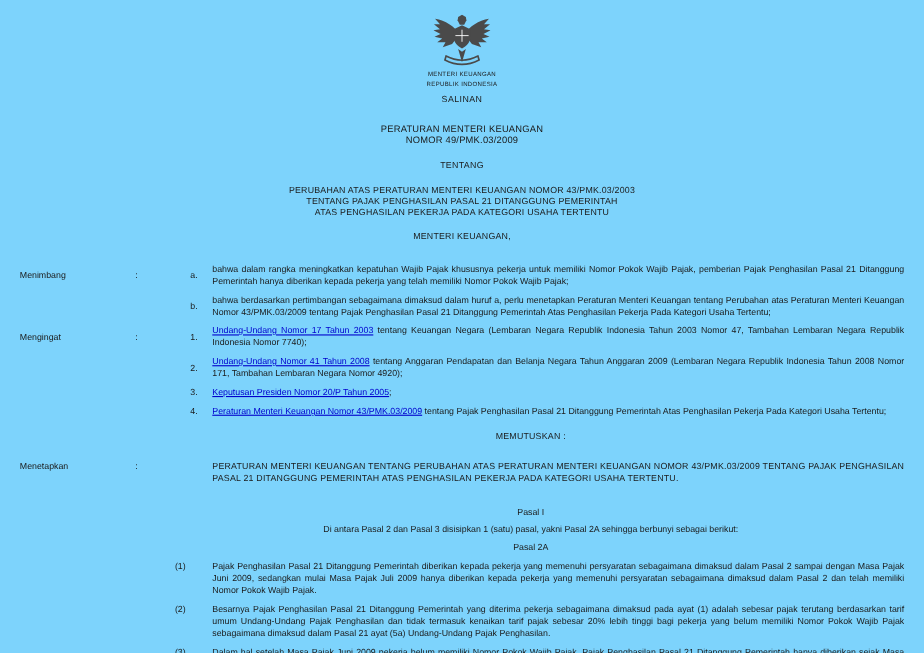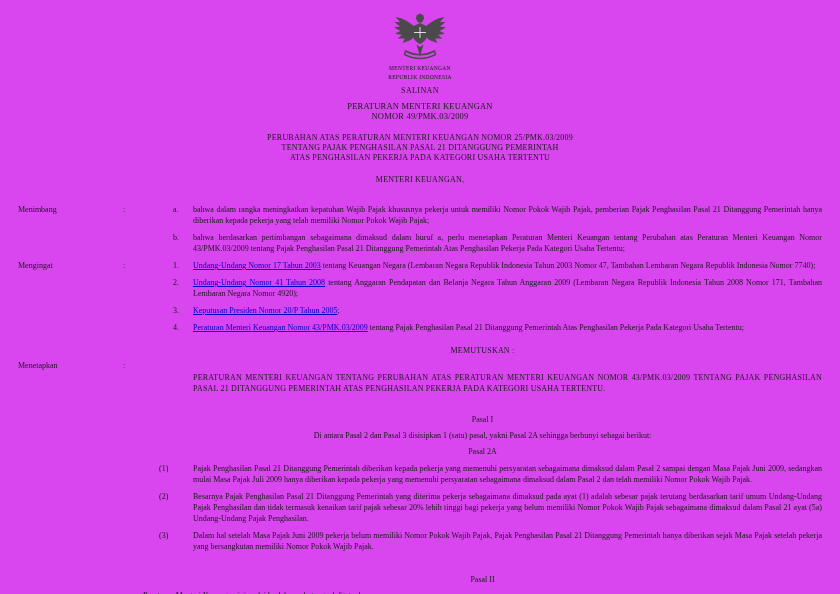--- a/index.html
+++ b/index.html
@@ -1,38 +1,38 @@
 <!DOCTYPE html>
 <html><head>
 <meta charset="utf-8">
 <style>
   html, body { margin: 0; padding: 0; background: #ffffff; }
   .page {
     position: relative;
     width: 840px;
     height: 594px;
     margin: 0 auto;
-    background: #d946ef;
+    background: #7dd3fc;
     color: #1a1a1a;
-    font-family: Liberation Serif, serif;
+    font-family: Liberation Sans, sans-serif;
     font-size: 8px;
     line-height: 11px;
     overflow: hidden;
   }
   
   .doc-header { text-align: center; padding-top: 13px; }
   .emblem-wrap { line-height: 0; }
   .ministry { font-size: 5.5px; line-height: 6.5px; letter-spacing: 0.3px; margin-top: 2px; }
   .salinan { font-size: 8px; margin-top: 5px; letter-spacing: 0.4px; }
-  .doc-type { font-size: 8.5px; line-height: 10px; margin-top: 5px; letter-spacing: 0.2px; }
+  .doc-type { font-size: 8.5px; line-height: 10px; margin-top: 16px; letter-spacing: 0.2px; }
   .tentang { margin-top: 13px; letter-spacing: 0.3px; }
   .subject { margin-top: 12px; line-height: 10px; letter-spacing: 0.2px; }
   .issuer { margin-top: 11px; letter-spacing: 0.2px; }
   
-  .row { display: flex; padding: 0 18px; margin-top: 5px; }
+  .row { display: flex; padding: 0 18px; margin-top: 5px; align-items: center; }
   .c-label  { width: 105px; flex: none; }
   .c-colon  { width: 50px;  flex: none; }
   .c-marker { width: 20px;  flex: none; }
   .c-text   { flex: 1; text-align: justify; }
   .row.first-of-block { margin-top: 19px; }
   .row.block-continue { margin-top: 6px; }
   .para { padding: 0 18px 0 143px; text-align: justify; margin-top: 5px; }
   .center-heading { padding: 0 18px 0 143px; text-align: center; margin-top: 7px; }
   .row2 { display: flex; padding: 0 18px 0 159px; margin-top: 6px; }
   .c-marker2 { width: 34px; flex: none; }
@@ -59,22 +59,23 @@
         <path d="M23 76 q29 15 58 0 l2 7 q-31 16 -62 0 z" fill="none" stroke="#4a4a4a" stroke-width="3"></path>
       </svg>
     </div>
     <div class="ministry">MENTERI KEUANGAN</div>
     <div class="ministry">REPUBLIK INDONESIA</div>
     <div class="salinan">SALINAN</div>
     <div class="doc-type">
       <div>PERATURAN MENTERI KEUANGAN</div>
       <div>NOMOR 49/PMK.03/2009</div>
     </div>
+    <div class="tentang">TENTANG</div>
     <div class="subject">
-      <div>PERUBAHAN ATAS PERATURAN MENTERI KEUANGAN NOMOR 25/PMK.03/2009</div>
+      <div>PERUBAHAN ATAS PERATURAN MENTERI KEUANGAN NOMOR 43/PMK.03/2003</div>
       <div>TENTANG PAJAK PENGHASILAN PASAL 21 DITANGGUNG PEMERINTAH</div>
       <div>ATAS PENGHASILAN PEKERJA PADA KATEGORI USAHA TERTENTU</div>
     </div>
     <div class="issuer">MENTERI KEUANGAN,</div>
   </div>
 
   <div class="row first-of-block">
     <div class="c-label">Menimbang</div>
     <div class="c-colon">:</div>
     <div class="c-marker">a.</div>

